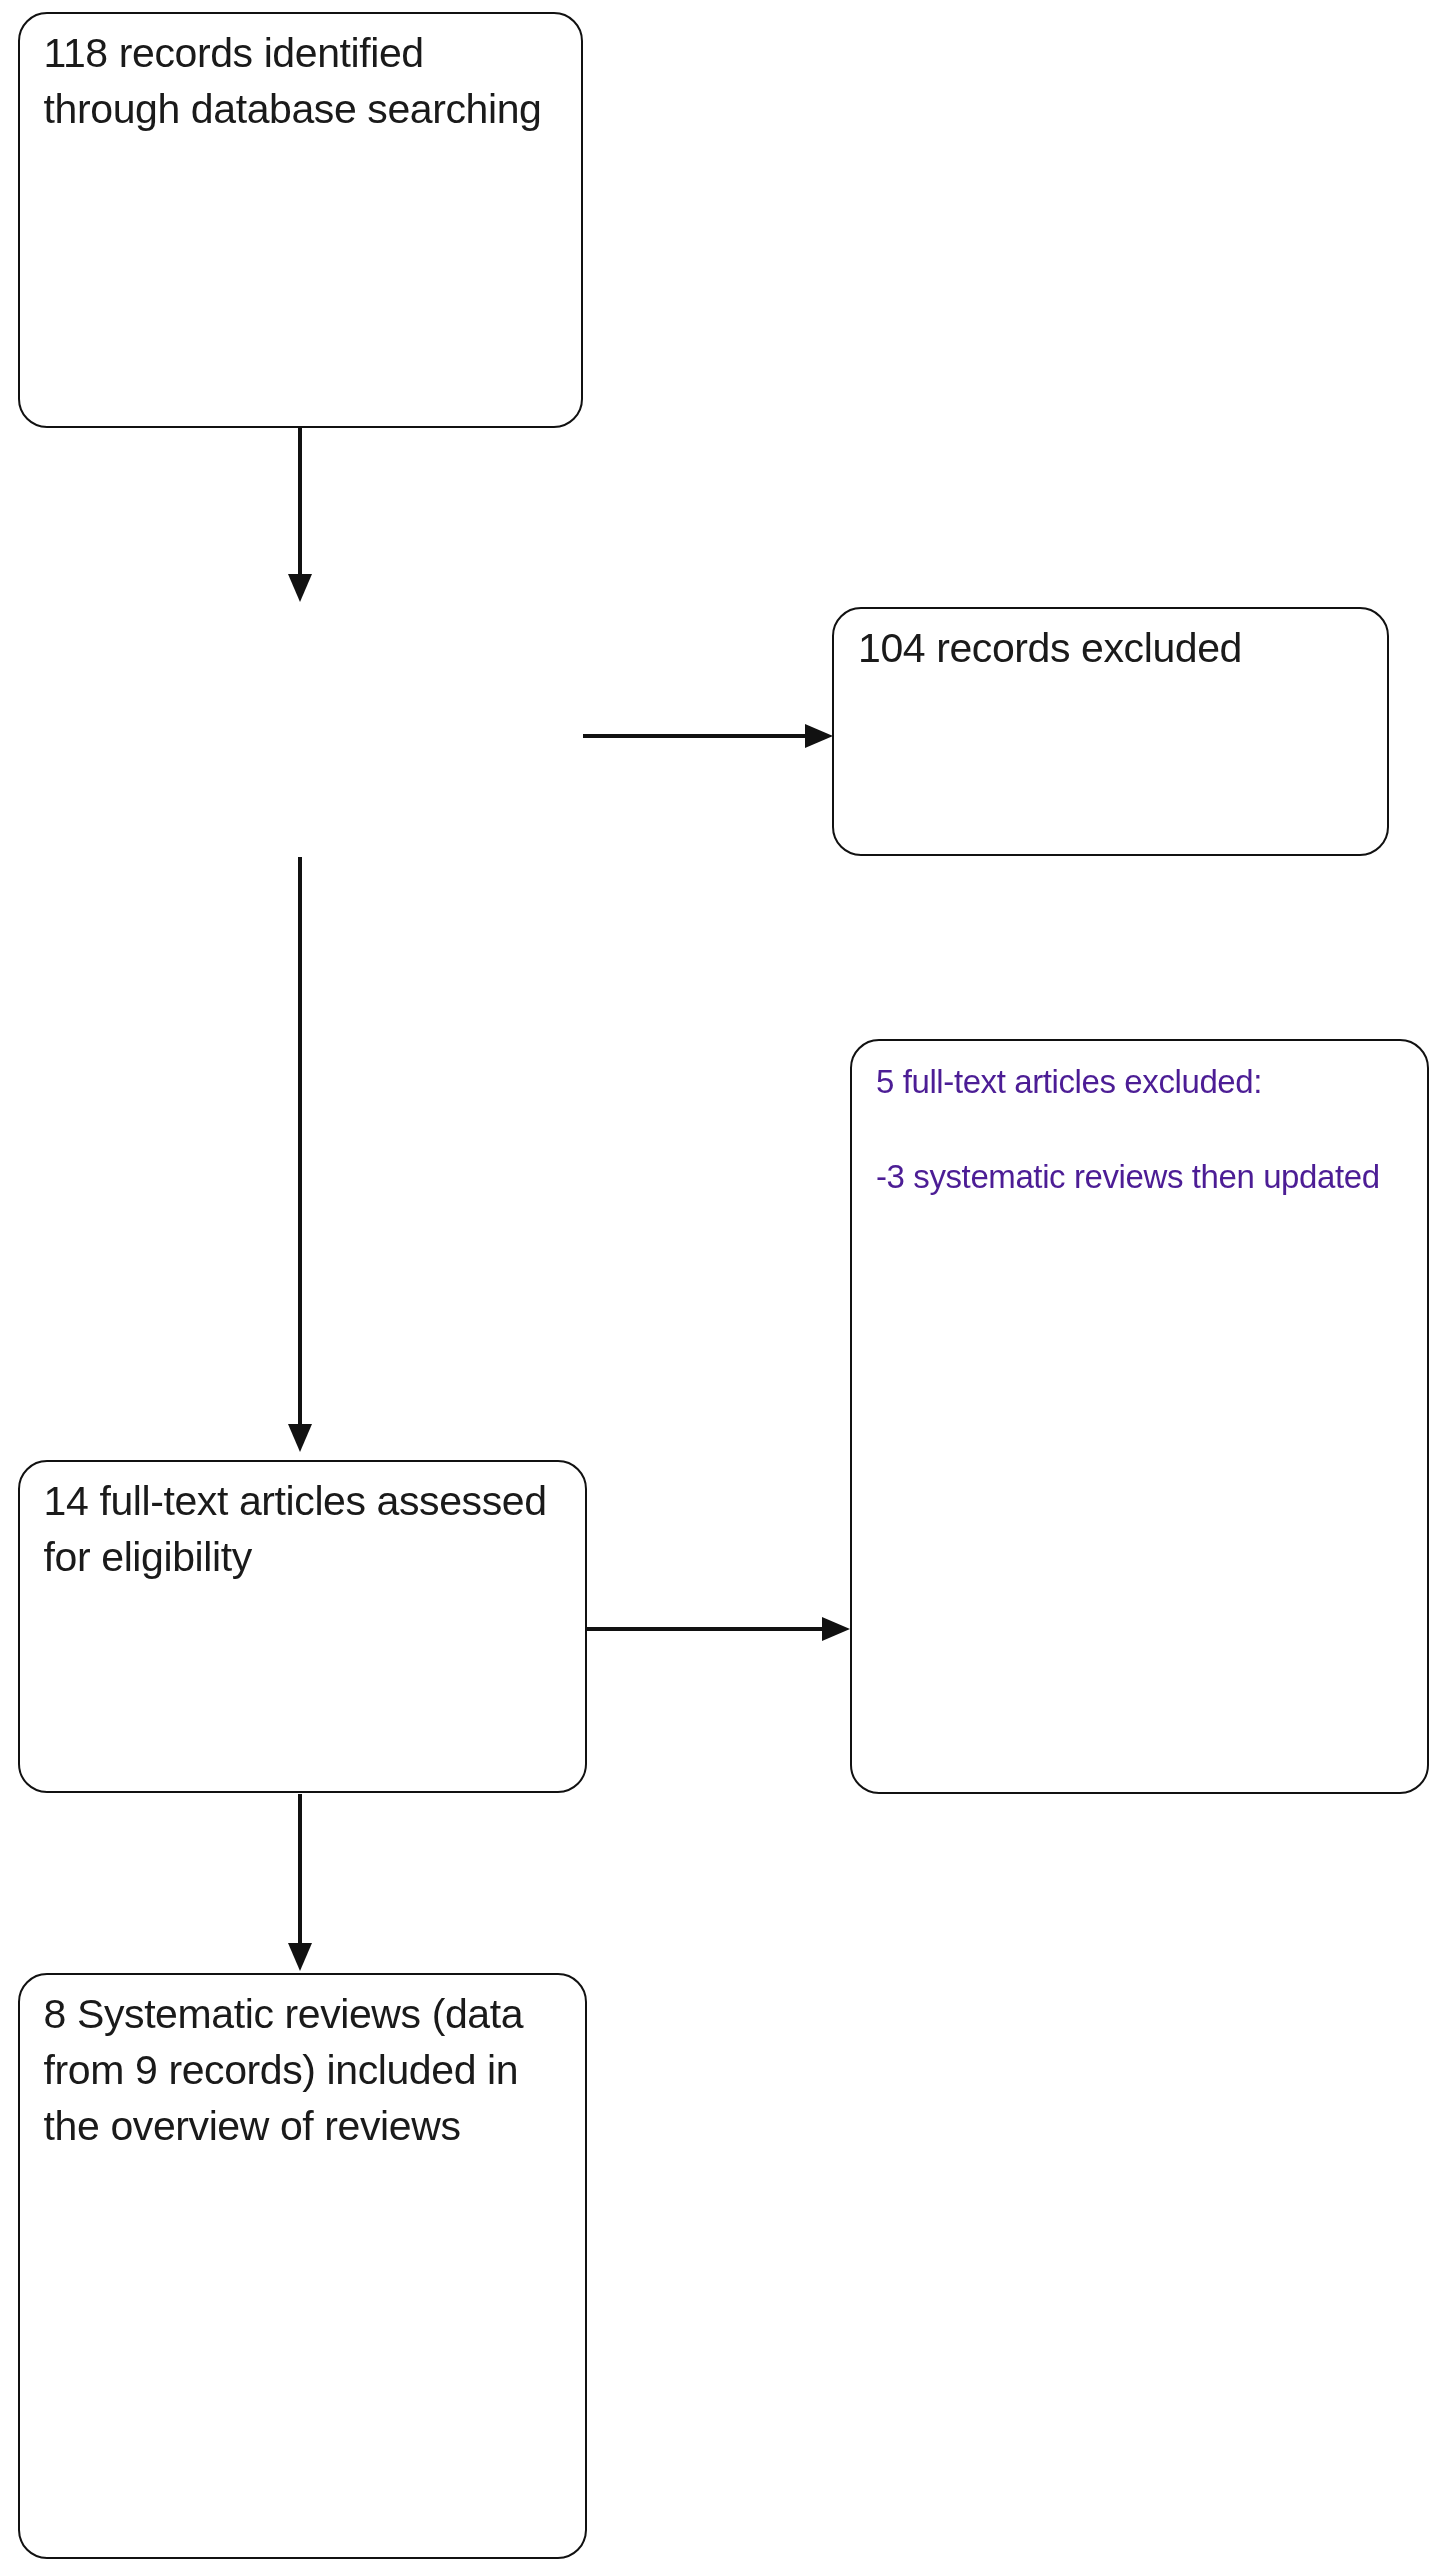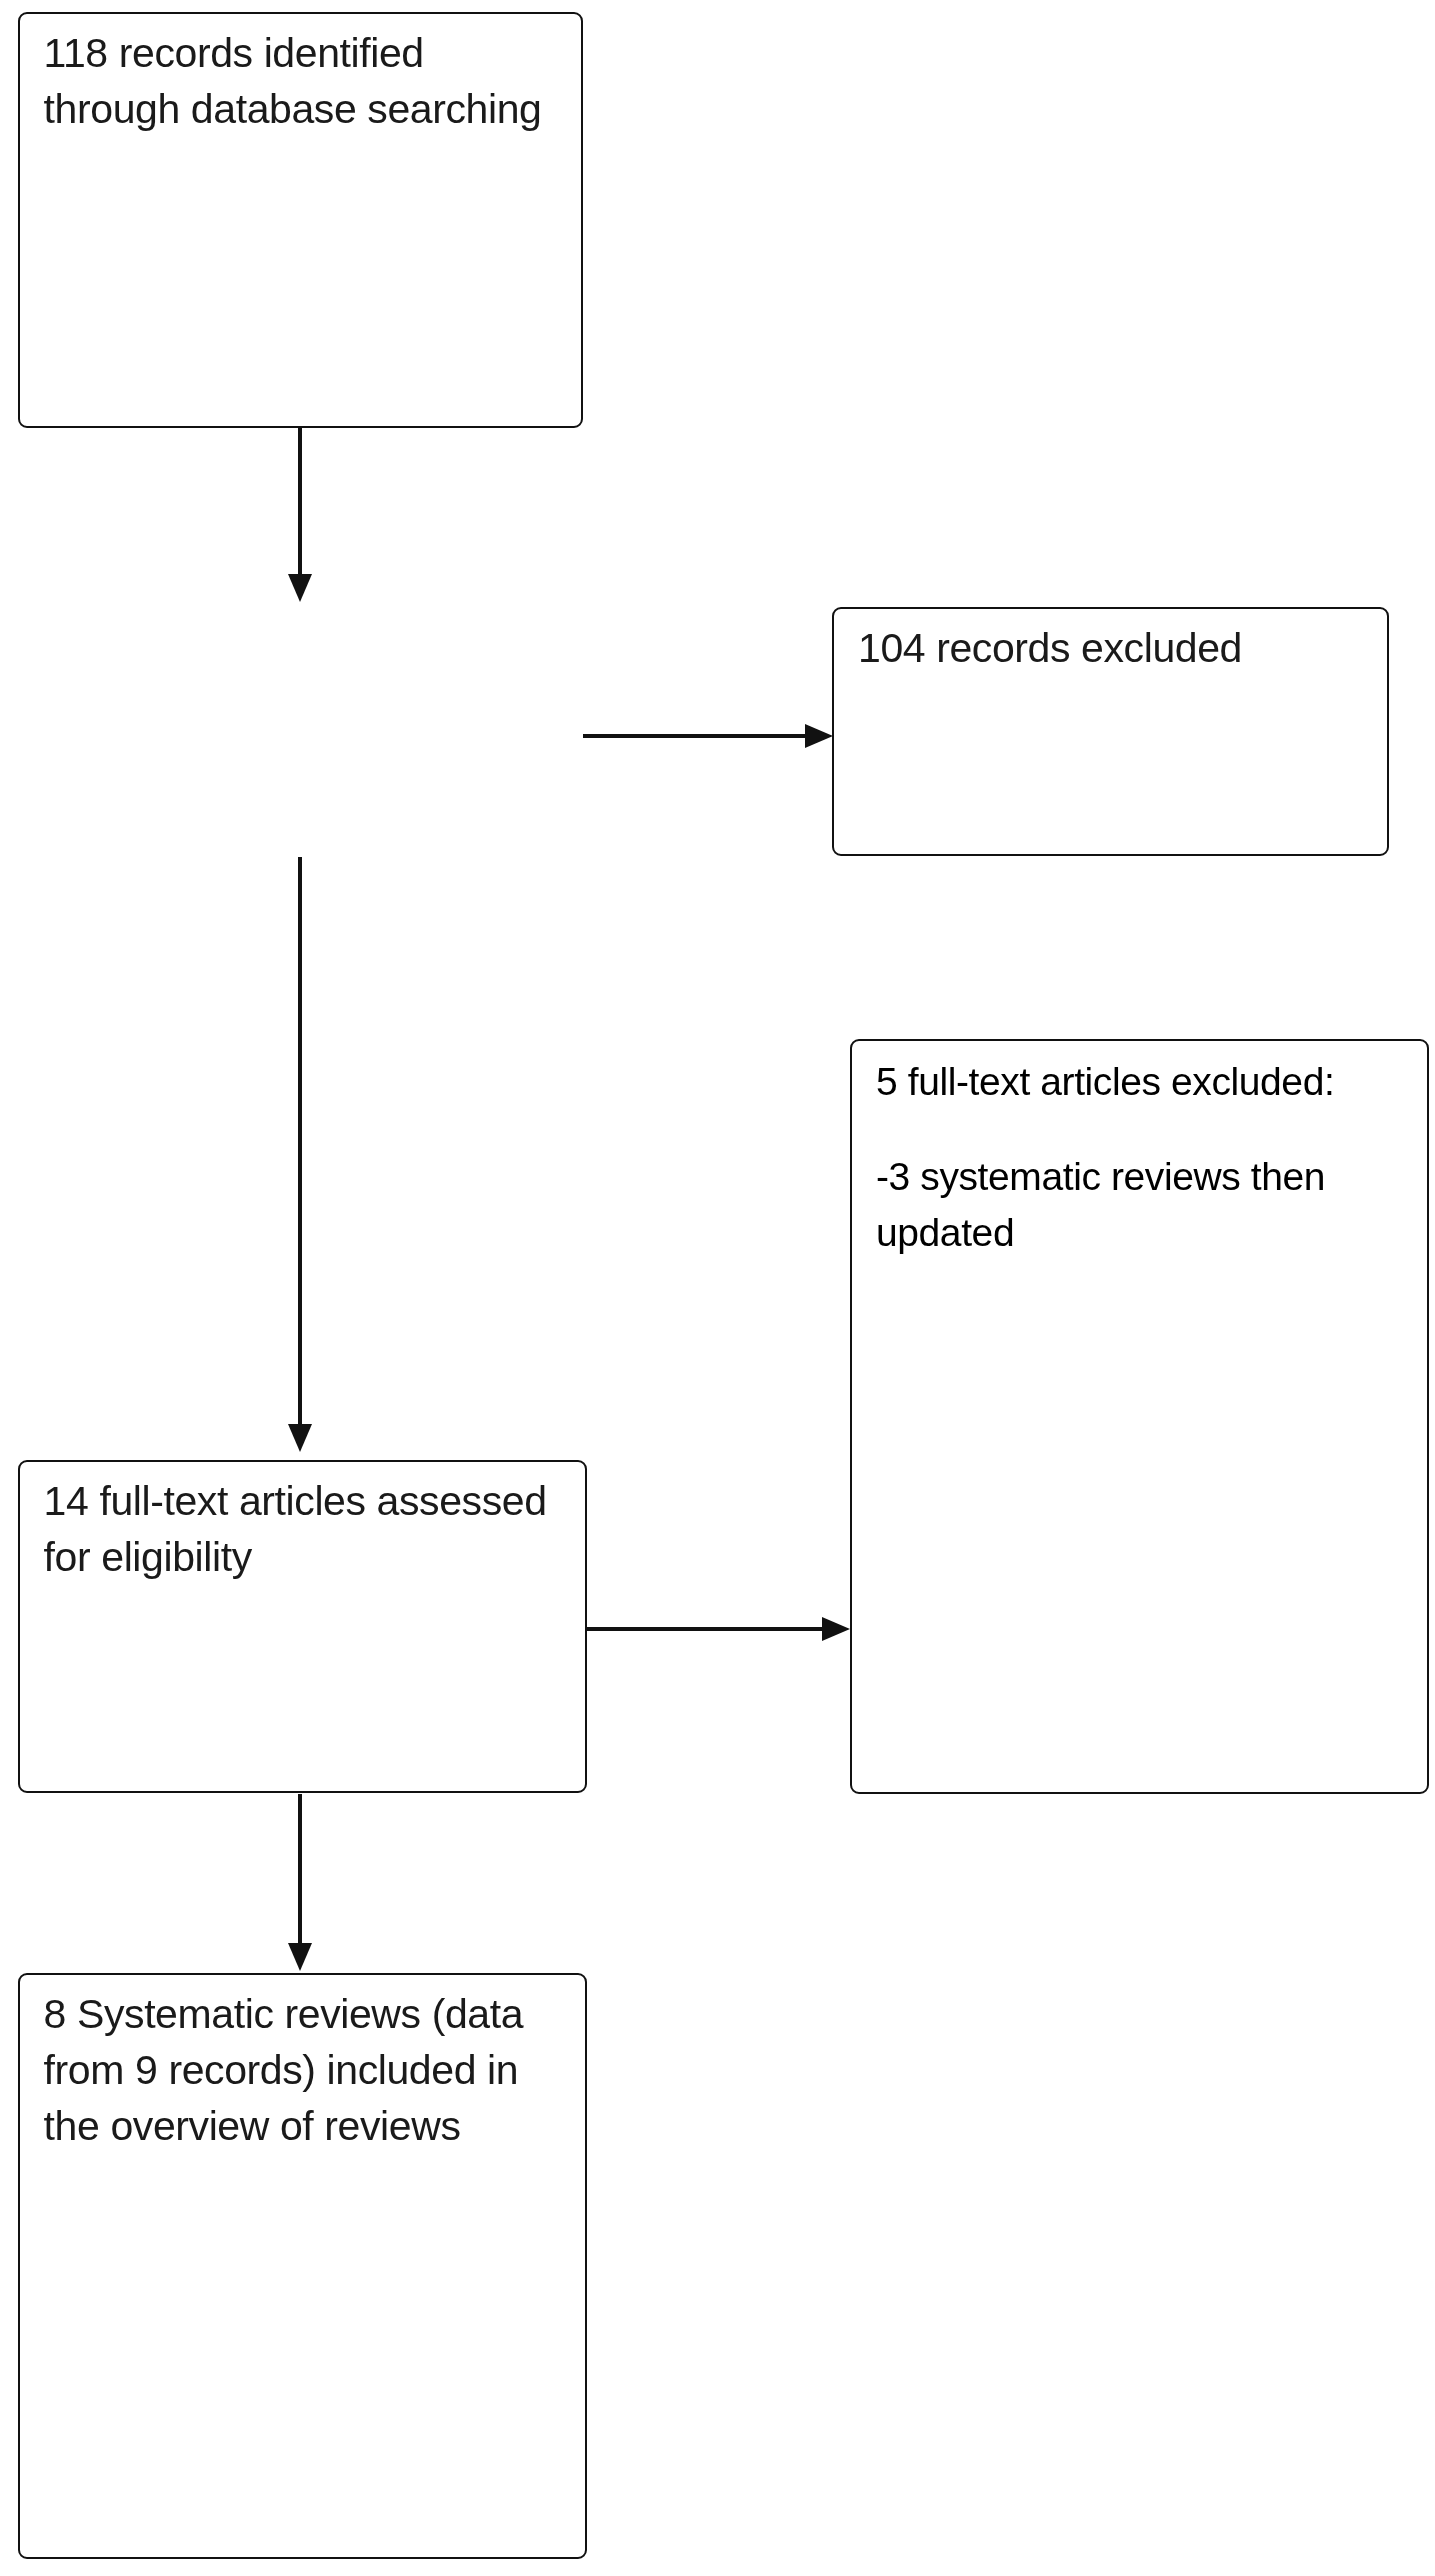--- a/index.html
+++ b/index.html
@@ -14,43 +14,43 @@
     height: 2576px;
     background: #ffffff;
     font-family: "Liberation Sans", "DejaVu Sans", sans-serif;
     overflow: hidden;
   }
   .node {
     position: absolute;
     box-sizing: border-box;
     background: #ffffff;
     border: 2.8px solid #111111;
-    border-radius: 9px;
+    border-radius: 29px;
   }
   .node-text {
     position: absolute;
     left: 24px;
     right: 15.4px;
     top: 11.2px;
     font-size: 41px;
     line-height: 56px;
     color: #1a1a1a;
     letter-spacing: -0.4px;
     white-space: pre-line;
   }
   .para-block {
     position: absolute;
     left: 24px;
     right: 12.6px;
     top: 12.6px;
   }
   .para {
-    font-size: 39px;
+    font-size: 33px;
     line-height: 56px;
-    color: #000000;
+    color: #4c1d95;
     letter-spacing: -0.4px;
     white-space: pre-line;
     margin: 0 0 39px 0;
   }
   .para:last-child { margin-bottom: 12px; }
 
   
   .edge-v {
     position: absolute;
     width: 4.2px;

